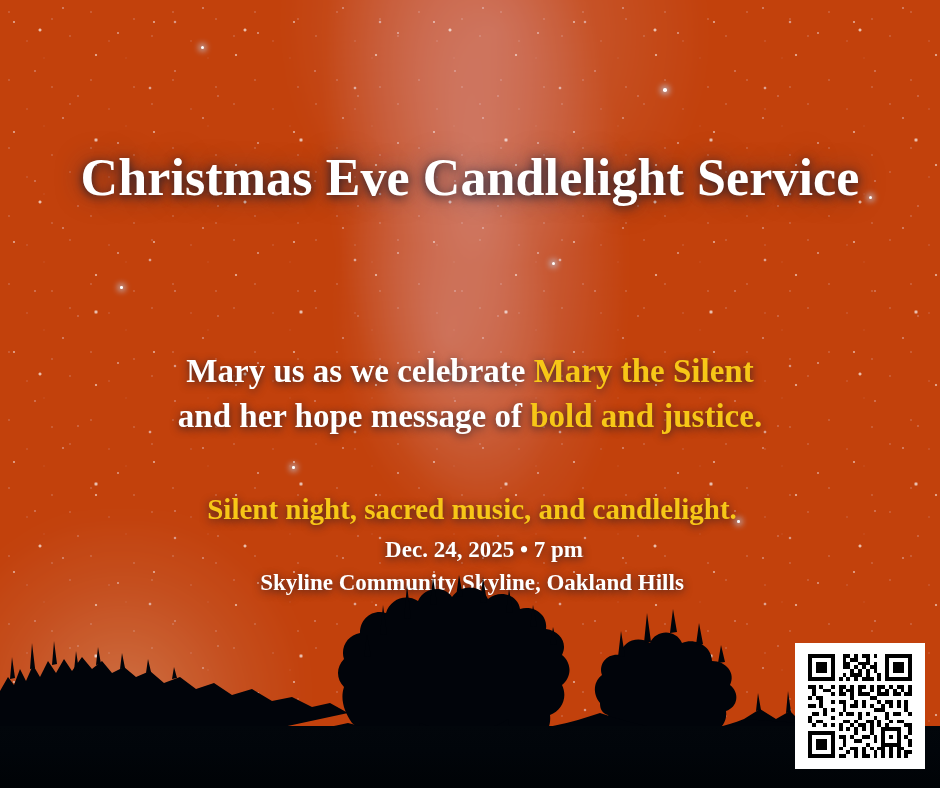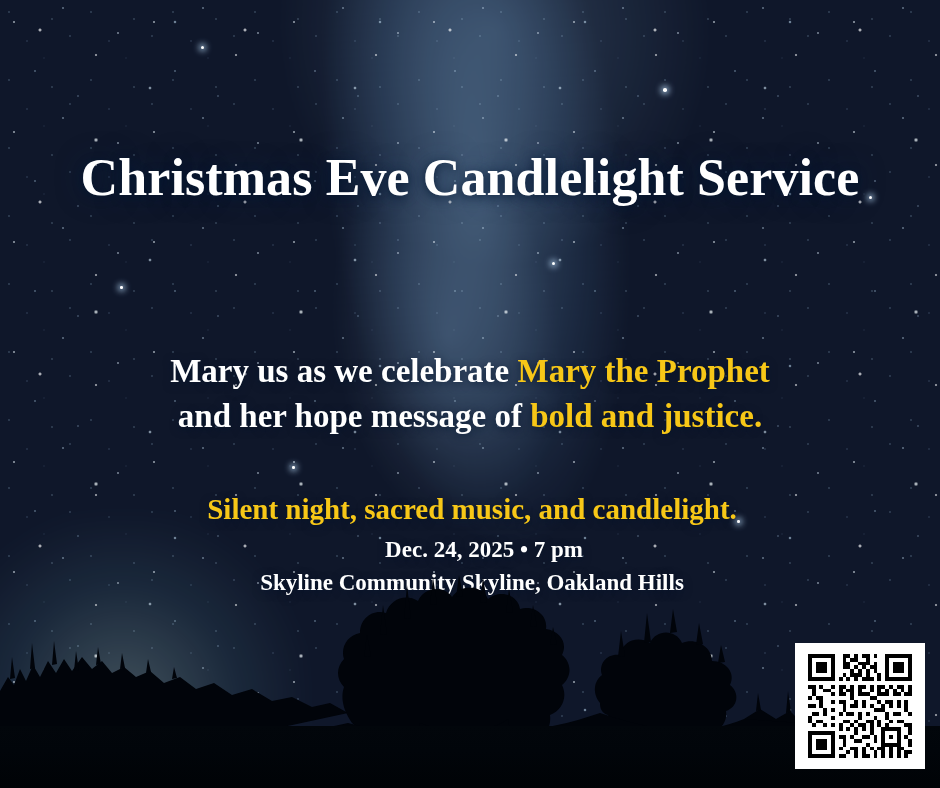--- a/index.html
+++ b/index.html
@@ -1,19 +1,19 @@
 <!DOCTYPE html>
 <html><head>
 <meta charset="utf-8">
 <style>
   html,body{margin:0;padding:0;background:#000;}
   .poster{
     position:relative;width:940px;height:788px;overflow:hidden;
     font-family:"Liberation Serif",'DejaVu Serif',serif;
-    background:#0f172a;
+    background:#c2410c;
   }
   
   .sky{position:absolute;inset:0;
     background:
       radial-gradient(ellipse 620px 380px at 48% 118%, rgba(120,215,255,.55) 0%, rgba(60,160,225,.30) 38%, rgba(0,0,0,0) 70%),
       linear-gradient(to bottom,
         #081527 0%, #0a1a30 9%, #0d2murky 9%, #0d2342 18%,
         #102c50 27%, #13375f 36%, #14456f 46%,
         #15537f 56%, #16628f 66%, #1673a5 76%, #177fb4 85%, #1786bd 93%, #1a8ac4 100%);
   }
@@ -102,21 +102,21 @@
   <div class="bigstar" style="left:552px;top:262px;width:3px;height:3px;"></div>
   <div class="bigstar" style="left:292px;top:466px;width:2.5px;height:2.5px;"></div>
   <div class="bigstar" style="left:737px;top:520px;width:2.5px;height:2.5px;"></div>
 
   <div class="content">
 
     <div class="title">Christmas Eve Candlelight Service</div>
 
     <div class="block-celebrate">
       <div>
-        <span>Mary us as we celebrate </span><span class="accent">Mary the Prophet</span>
+        <span>Mary us as we celebrate </span><span class="accent">Mary the Silent</span>
       </div>
       <div>
         <span>and her hope message of </span><span class="accent">bold and justice.</span>
       </div>
     </div>
 
     <div class="block-details">
       <div class="line-silent">Silent night, sacred music, and candlelight.</div>
       <div class="line-when">Dec. 24, 2025 • 7 pm</div>
       <div class="line-where">Skyline Community Skyline, Oakland Hills</div>

